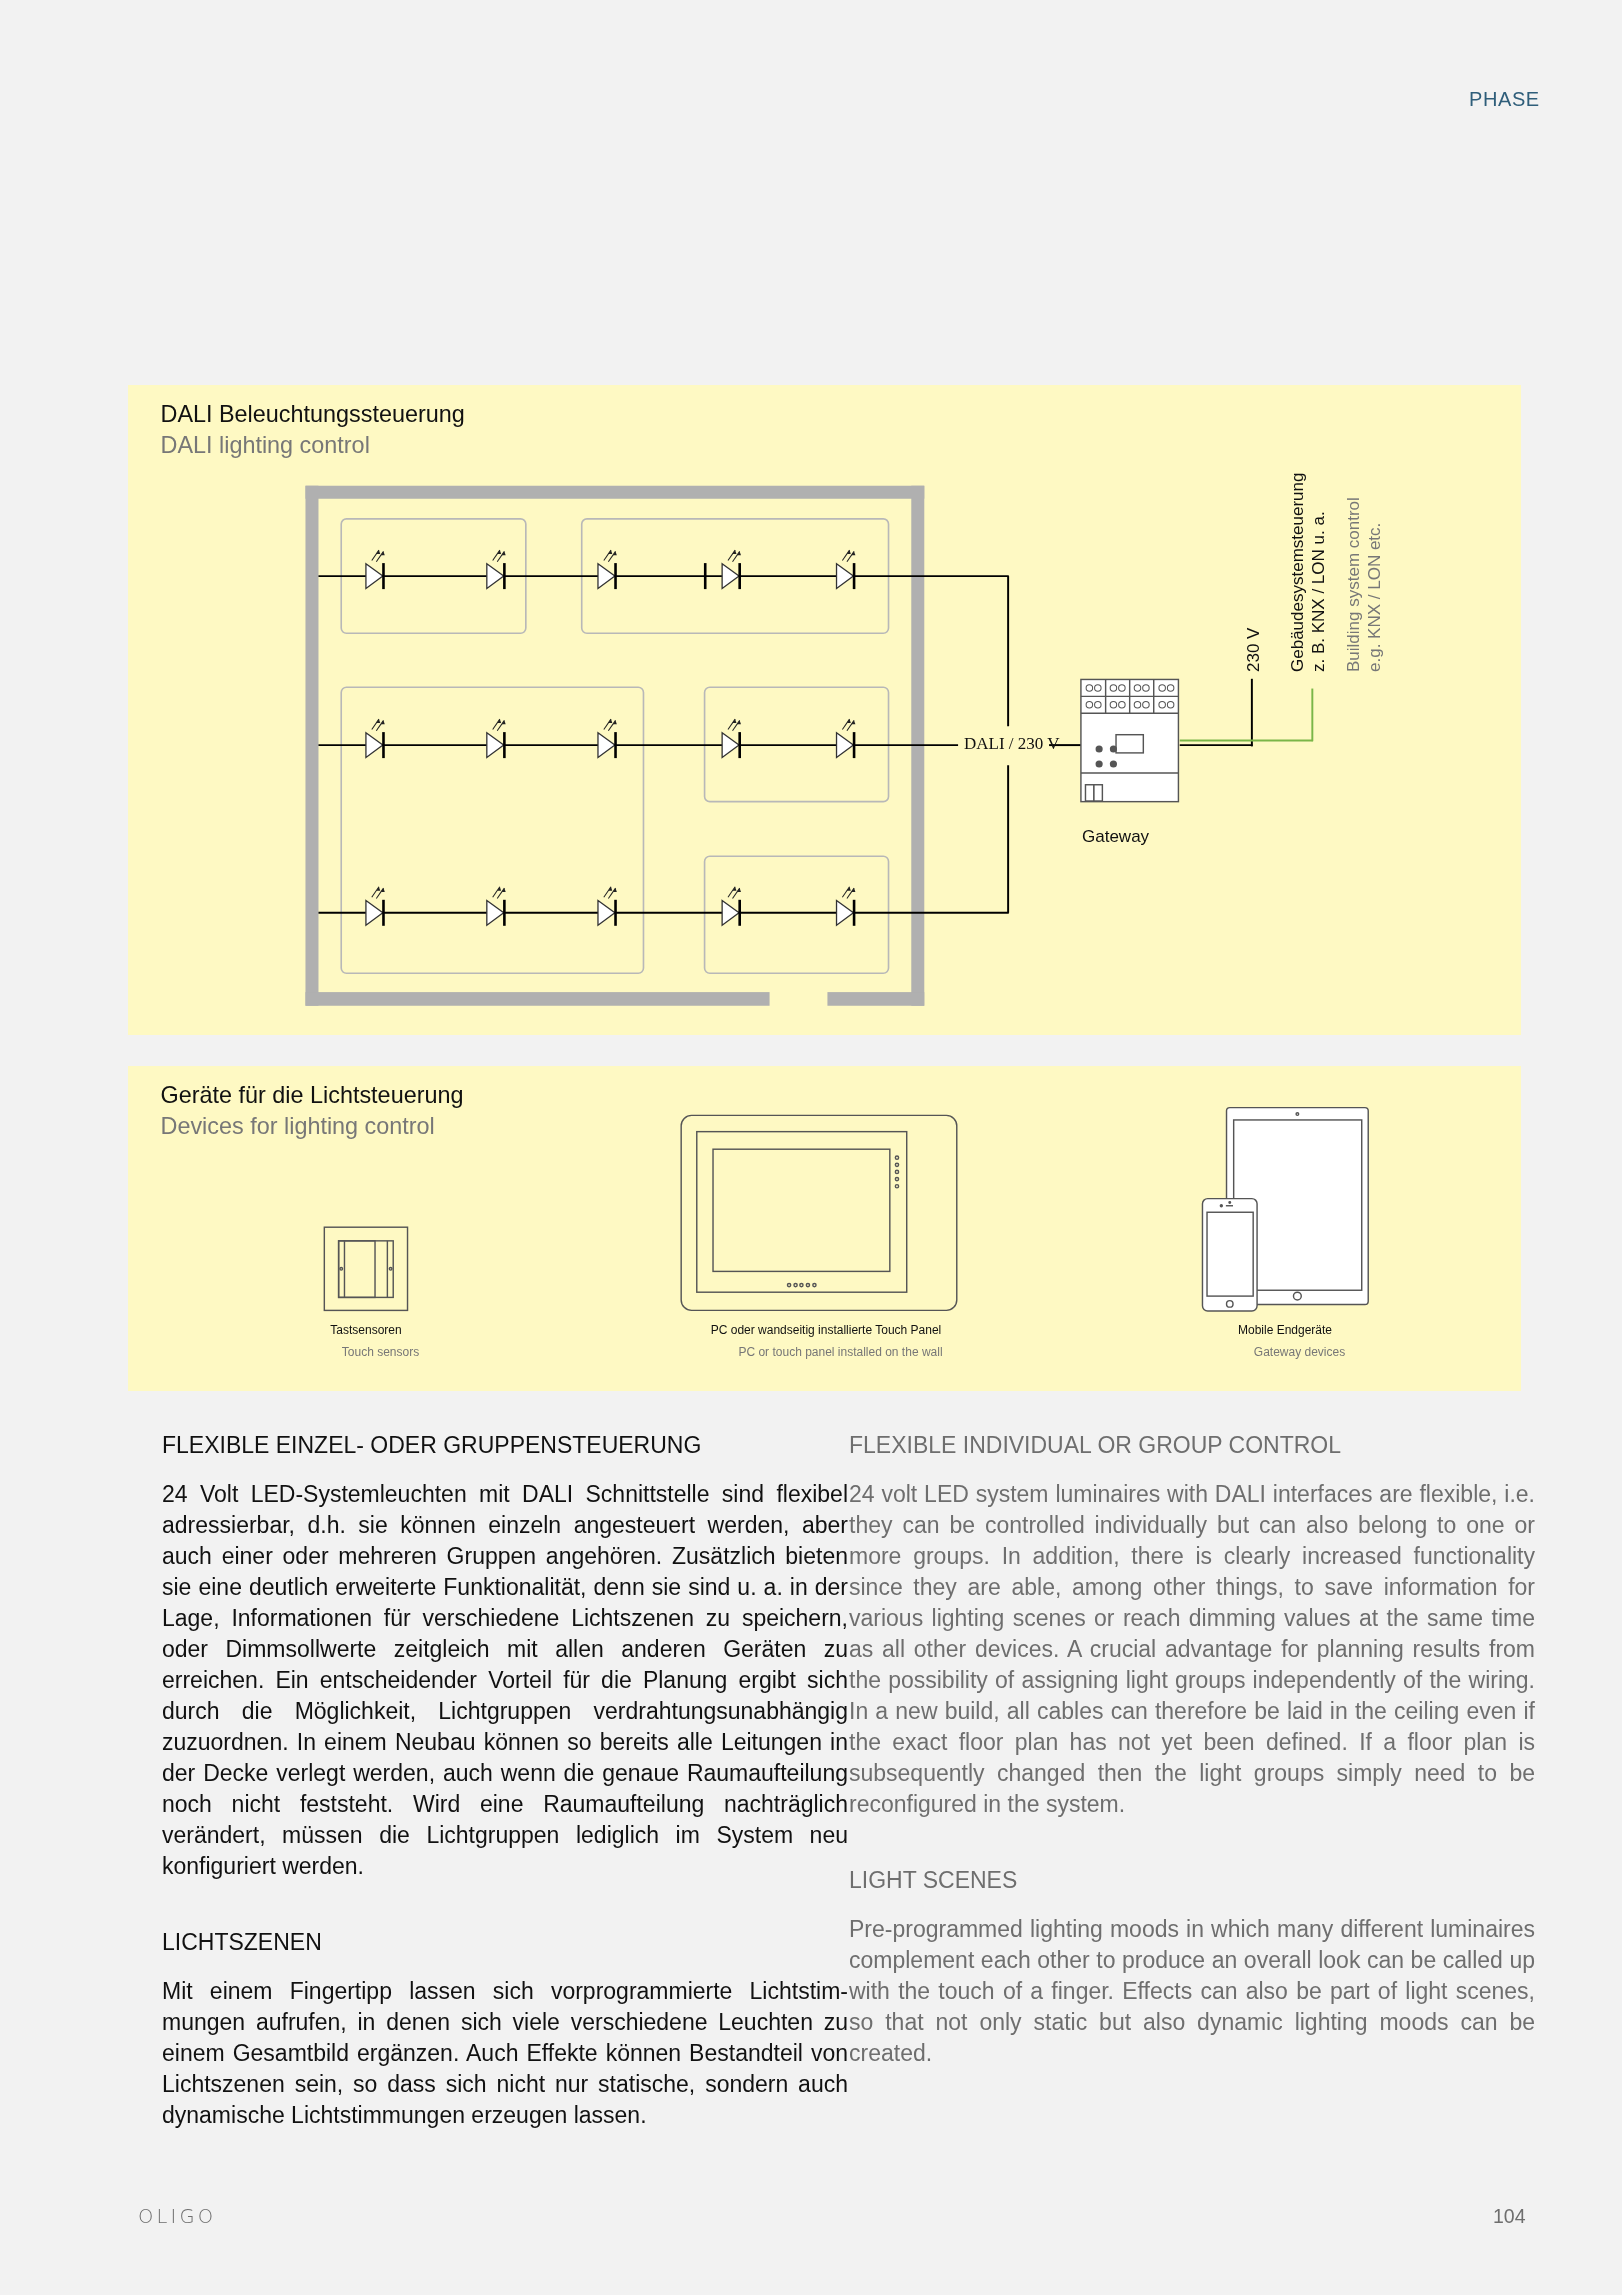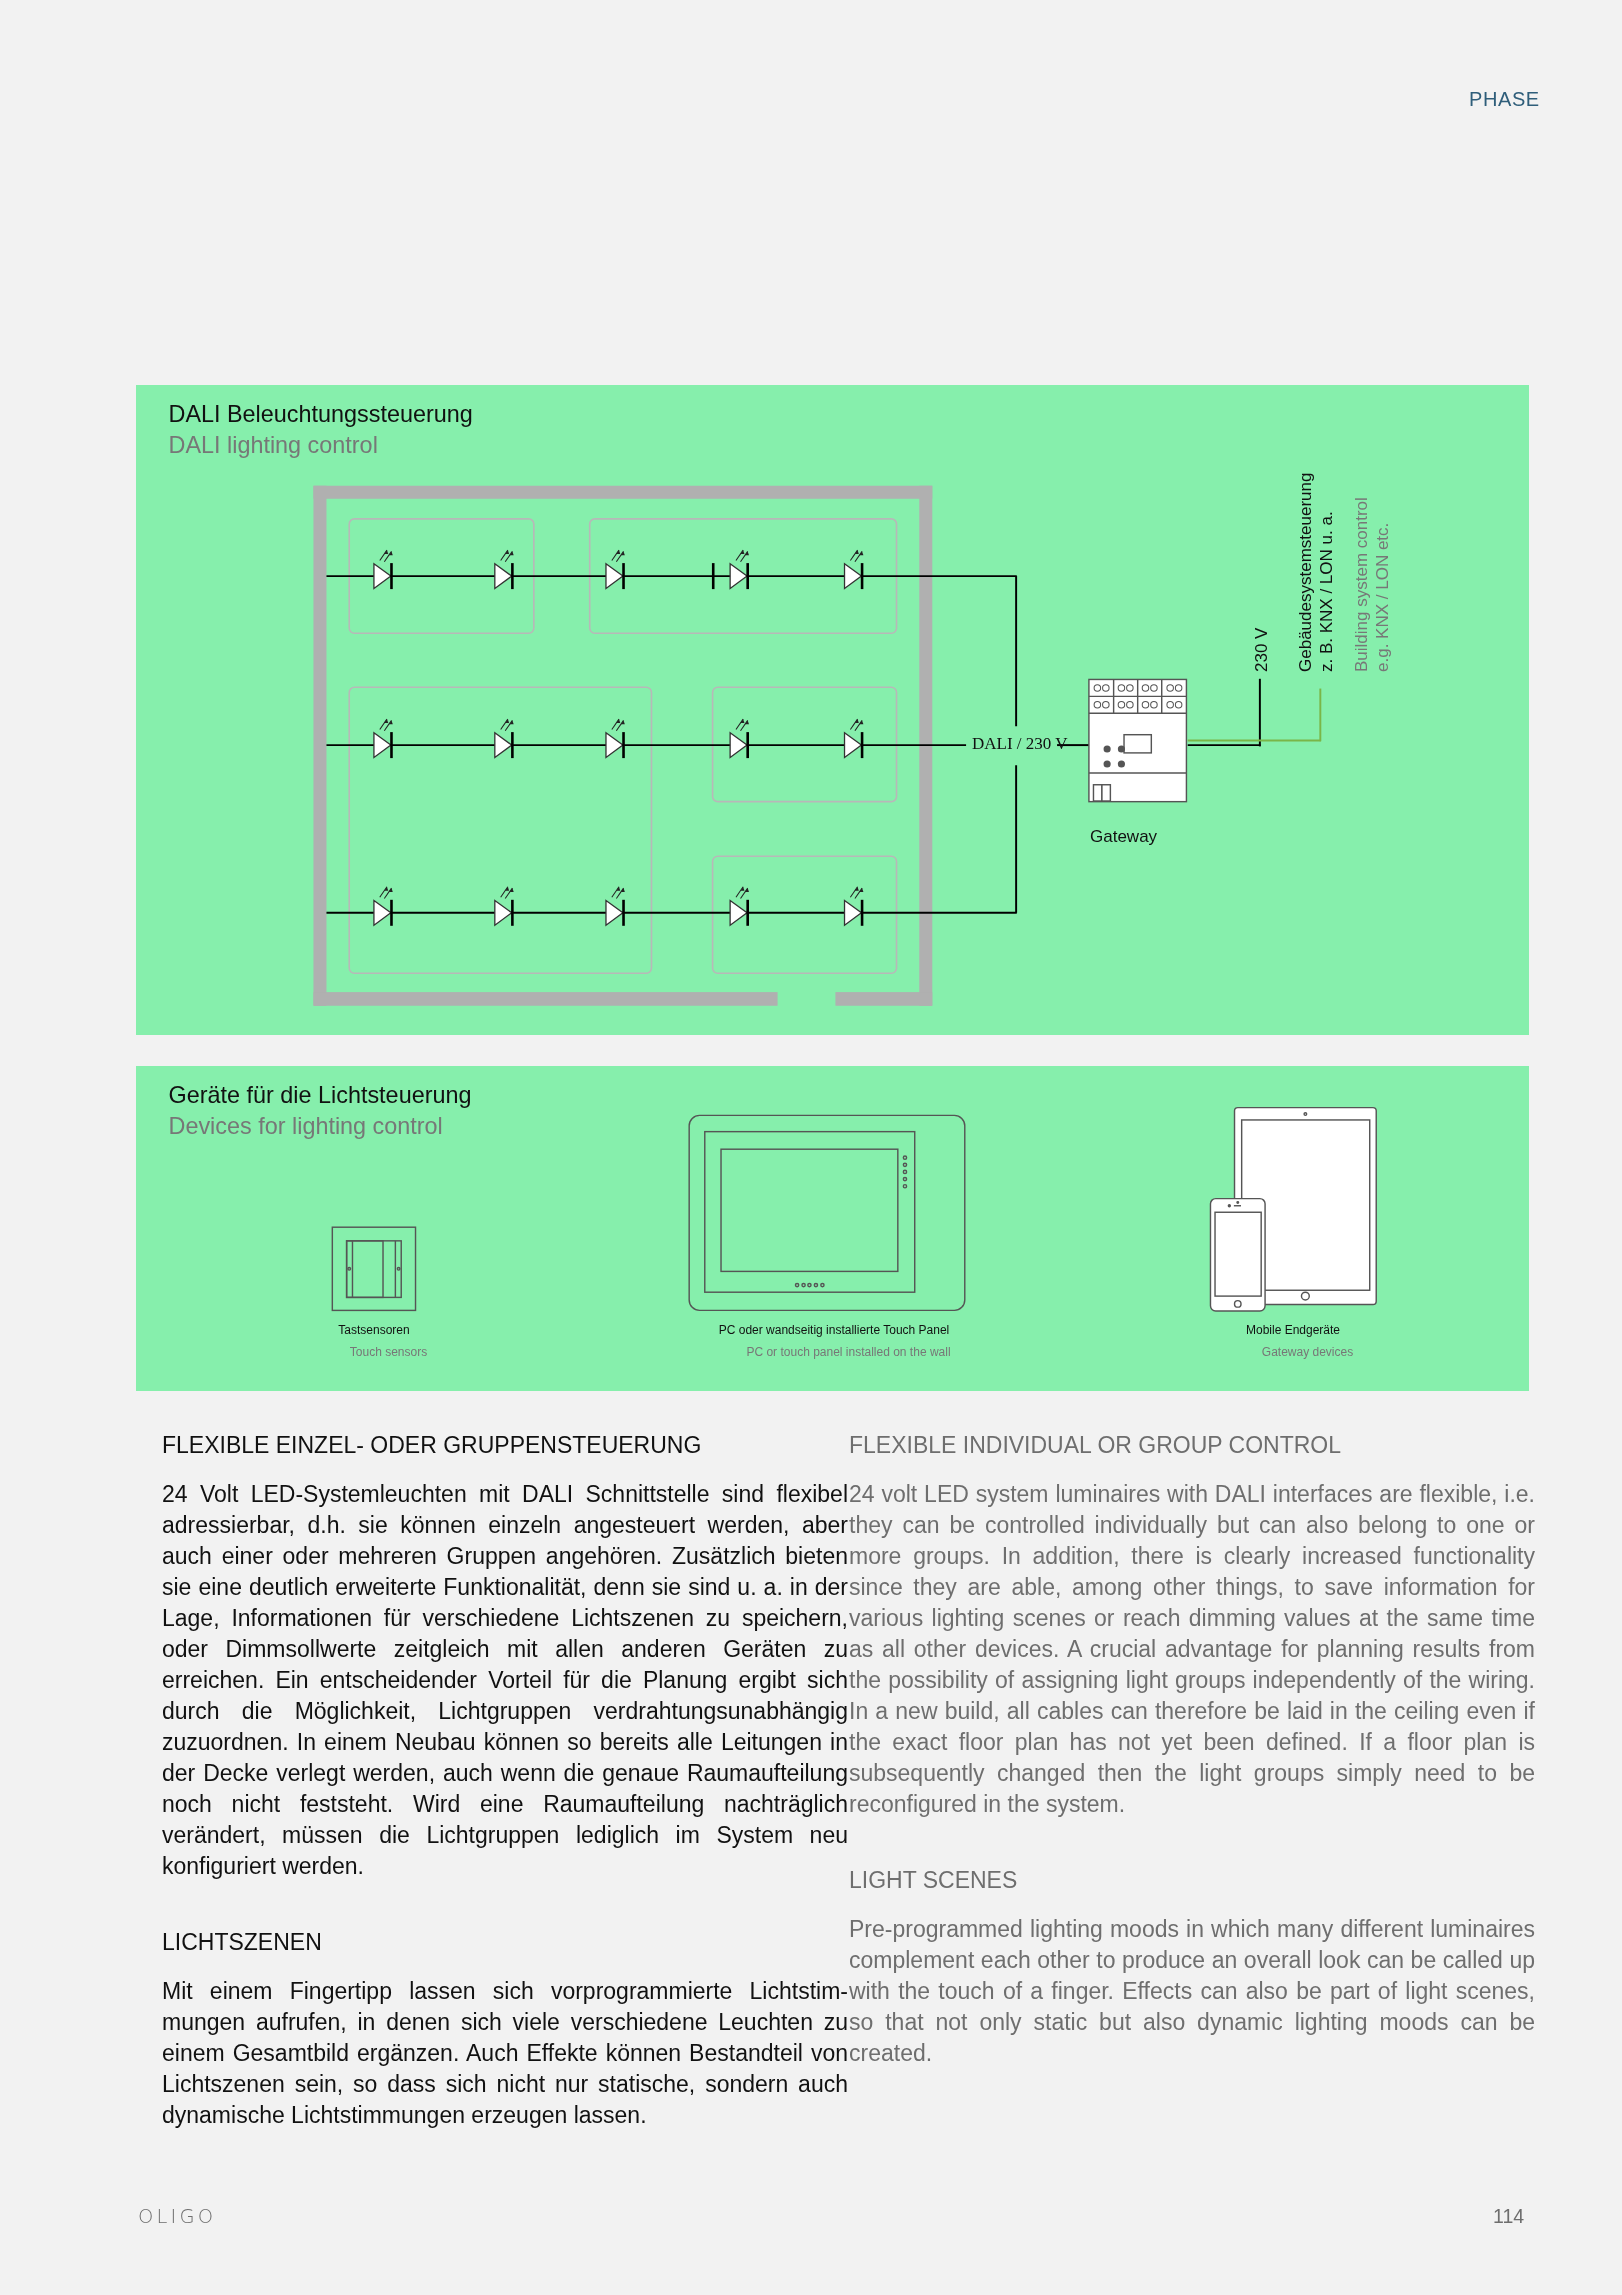--- a/index.html
+++ b/index.html
@@ -1,20 +1,20 @@
 <!DOCTYPE html>
 <html style="font-size:10.4px"><head>
 <meta charset="utf-8">
 <style>
   html,body{margin:0;padding:0;}
   body{width:1623px;height:2295px;background:#f2f2f2;position:relative;overflow:hidden;
        font-family:"Liberation Sans","DejaVu Sans",sans-serif;color:#111;}
   .abs{position:absolute;}
   .phase{left:1469px;top:88px;font-size:20px;color:#2f5e7a;letter-spacing:0.6px;}
-  .panel{background:#86efac;position:absolute;left:136px;width:1393px;}
+  .panel{background:#fef9c3;position:absolute;left:128px;width:1393px;}
   .p1{top:385px;height:650px;}
   .p2{top:1066px;height:325px;}
   .ptitle{position:absolute;left:32.5px;font-size:23.4px;line-height:31px;}
   .ptitle .de{color:#111;display:block;}
   .ptitle .en{color:#777;display:block;}
   svg{position:absolute;left:0;top:0;}
   .vlabel{position:absolute;transform-origin:left top;transform:rotate(-90deg);white-space:nowrap;font-size:17px;line-height:21px;}
   .dev-label{position:absolute;text-align:center;font-size:12px;line-height:22px;transform:translateX(-50%);white-space:nowrap;}
   .dev-label .de{color:#111;display:block;}
   .dev-label .en{color:#777;display:block;margin-left:29px;}
@@ -226,14 +226,14 @@
   <p>Mit einem Fingertipp lassen sich vorprogrammierte Lichtstim­mungen aufrufen, in denen sich viele verschiedene Leuchten zu einem Gesamtbild ergänzen. Auch Effekte können Bestandteil von Lichtszenen sein, so dass sich nicht nur statische, sondern auch dynamische Lichtstimmungen erzeugen lassen.</p>
 </div>
 <div class="col right">
   <h3>FLEXIBLE INDIVIDUAL OR GROUP CONTROL</h3>
   <p>24 volt LED system luminaires with DALI interfaces are flexible, i.e. they can be controlled individually but can also belong to one or more groups. In addition, there is clearly increased functionality since they are able, among other things, to save information for various lighting scenes or reach dimming values at the same time as all other devices. A crucial advantage for planning results from the possibility of assigning light groups independently of the wiring. In a new build, all cables can therefore be laid in the ceiling even if the exact floor plan has not yet been defined. If a floor plan is subsequently changed then the light groups simply need to be reconfigured in the system.</p>
   <h3>LIGHT SCENES</h3>
   <p>Pre-programmed lighting moods in which many different luminaires complement each other to produce an overall look can be called up with the touch of a finger. Effects can also be part of light scenes, so that not only static but also dynamic lighting moods can be created.</p>
 </div>
 
 <div class="abs footer-logo">OLIGO</div>
-<div class="abs page-num">114</div>
+<div class="abs page-num">104</div>
 
 
 </body></html>

